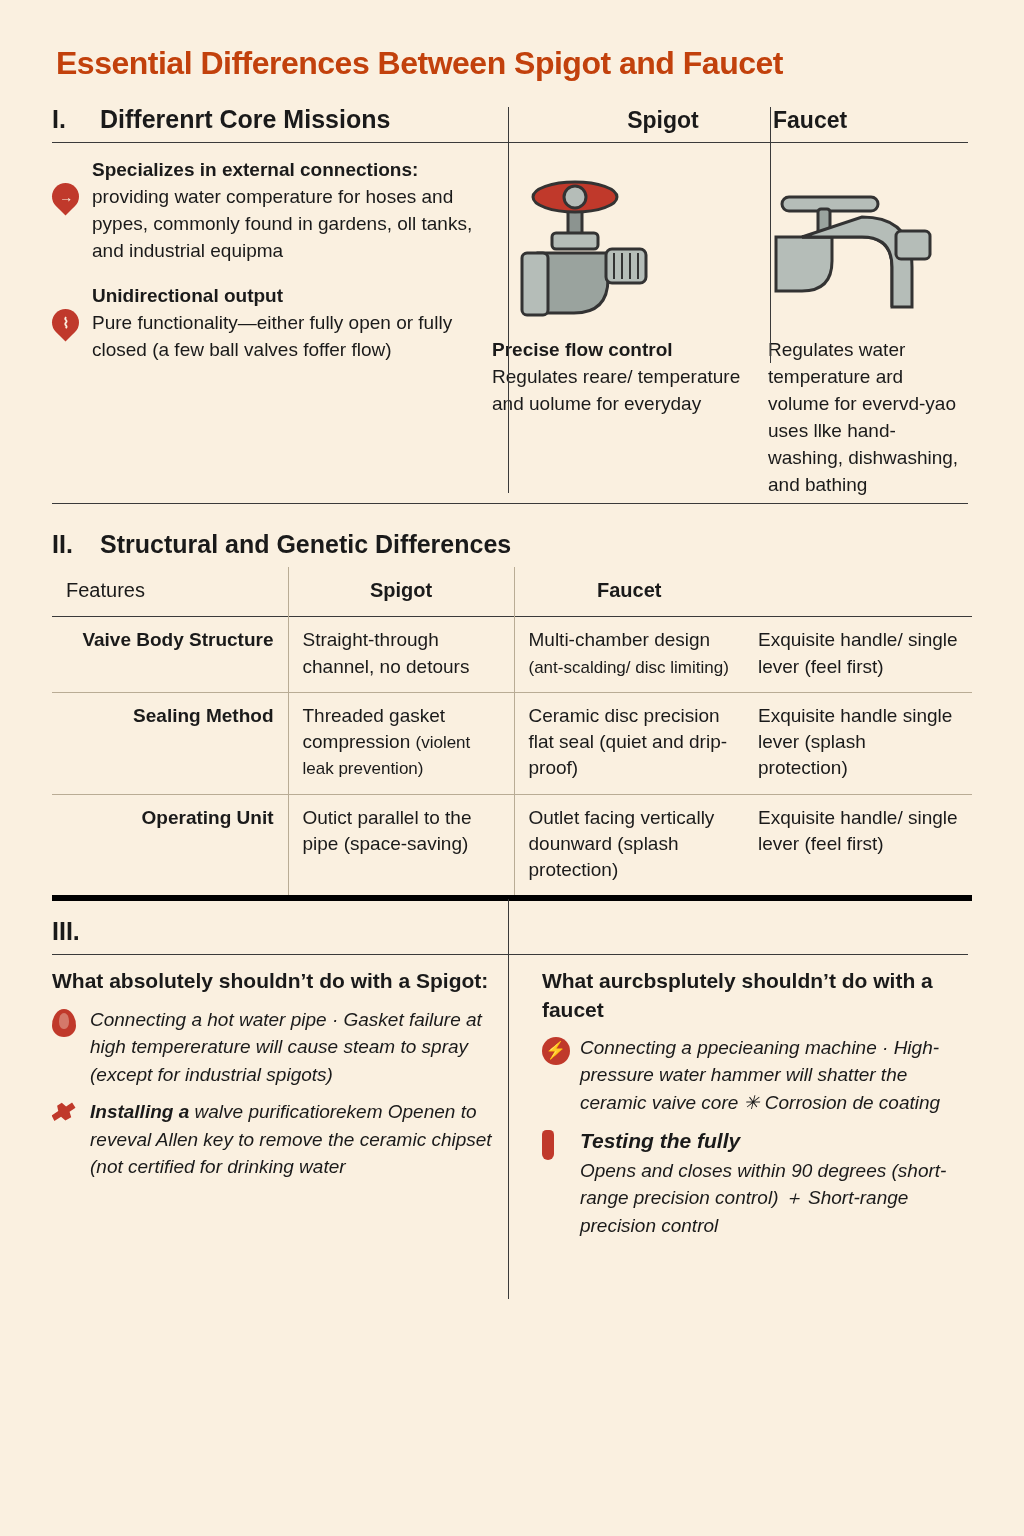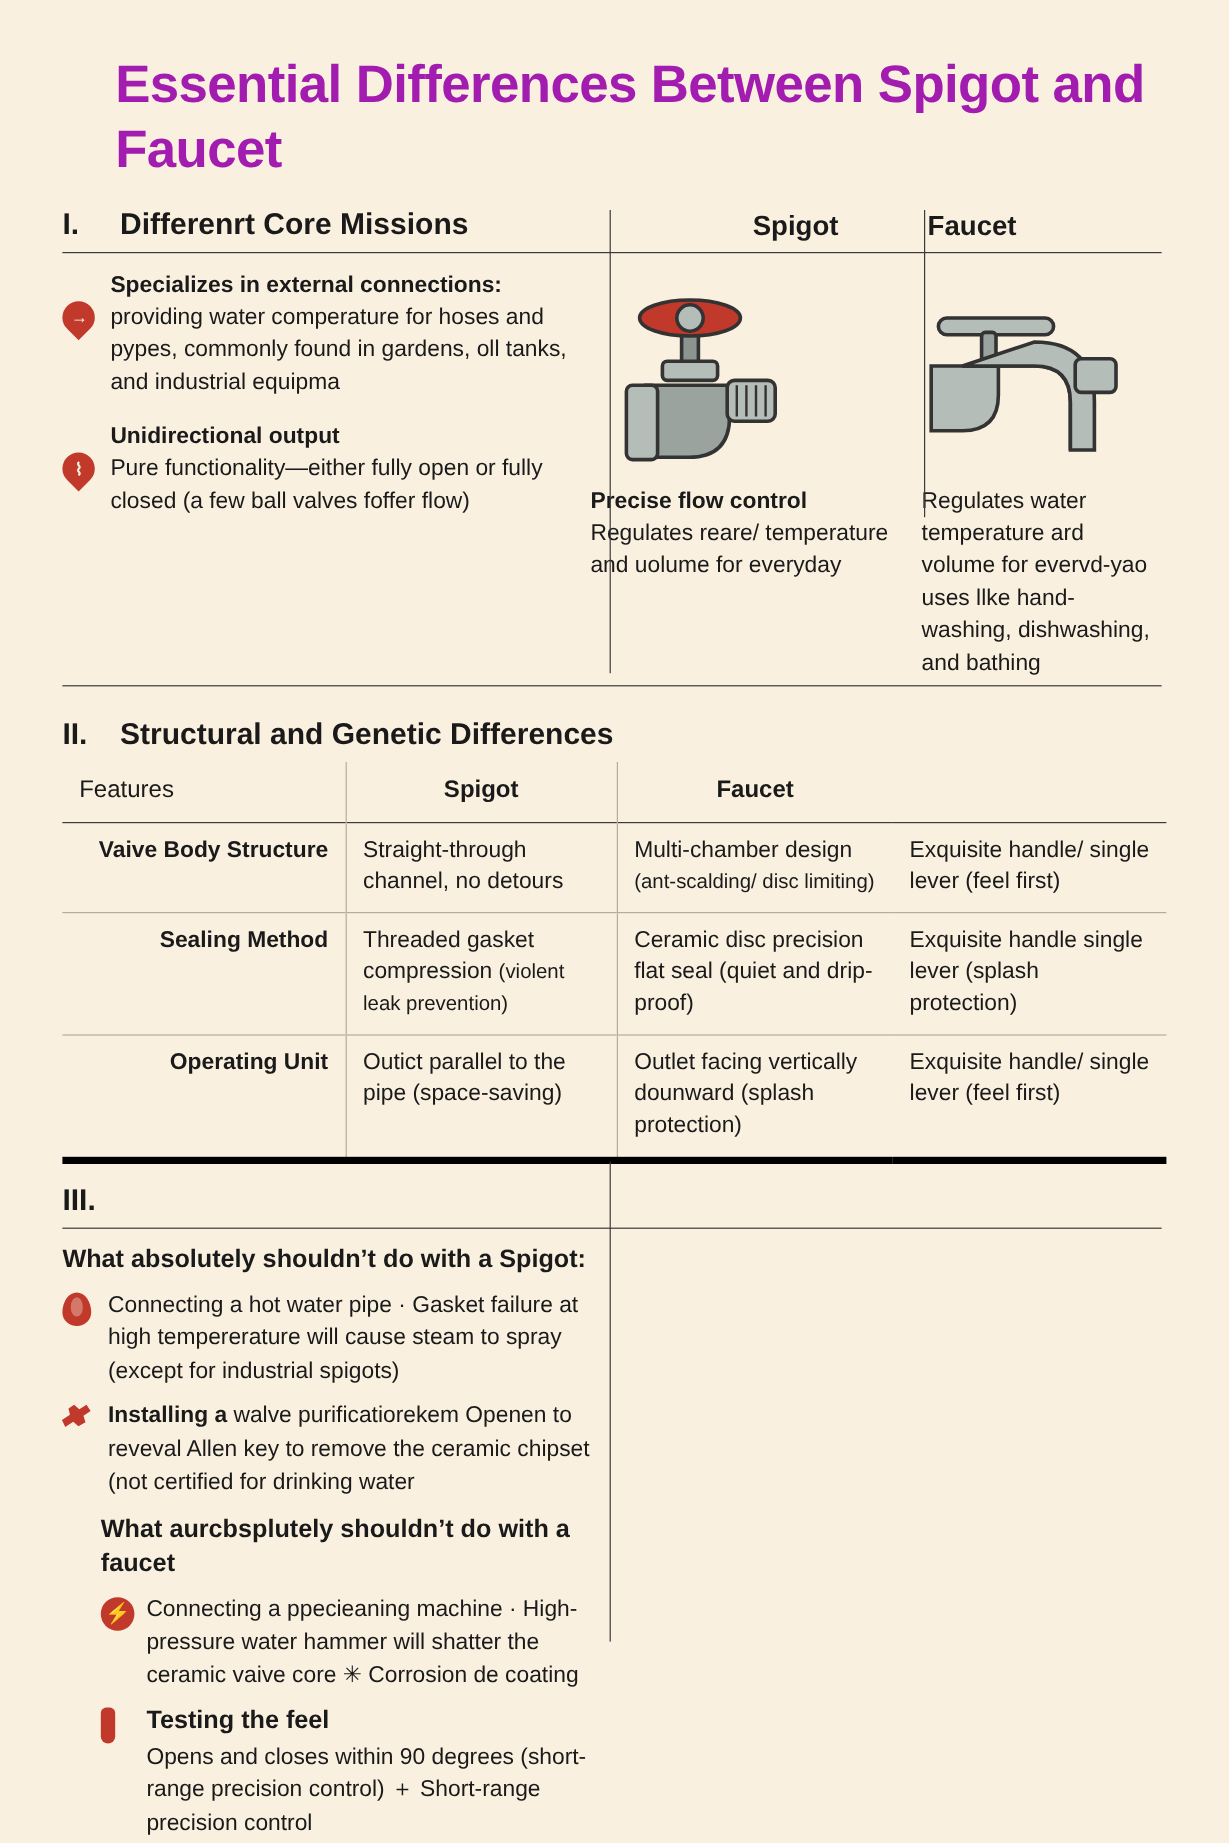--- a/index.html
+++ b/index.html
@@ -18,27 +18,26 @@
   .page {
     width: 1024px;
     height: 1536px;
     padding: 0;
     box-sizing: border-box;
     position: relative;
   }
 
   
   .title {
-    font-size: 44px;
+    font-size: 32px;
     font-weight: bold;
     line-height: 1.22;
     letter-spacing: -0.5px;
     padding: 44px 56px 0 56px;
-    color: #a21caf;
-    margin-left: 40px;
+    color: #c2410c;
   }
 
   
   .sec1-head {
     display: flex;
     align-items: flex-end;
     padding: 22px 56px 0 52px;
     position: relative;
   }
   .sec1-head .num {
@@ -176,28 +175,27 @@
     align-items: baseline;
     padding: 16px 56px 0 52px;
   }
   .sec3-head .num { font-size: 25px; font-weight: bold; width: 48px; }
   .sec3-head .txt { font-size: 25px; font-weight: bold; }
 
   .sec3-body {
     display: flex;
     padding: 0 56px 0 52px;
     position: relative;
-    flex-direction: column;
   }
   .taboo-col { width: 460px; box-sizing: border-box; padding-top: 12px; }
   .taboo-col.right { padding-left: 32px; width: 460px;}
   .taboo-title { font-size: 21px; font-weight: bold; line-height: 1.35; margin-bottom: 8px;}
   .taboo-item { display: flex; margin-top: 10px; }
   .taboo-ico { width: 38px; flex: 0 0 38px; padding-top: 3px; }
-  .taboo-txt { font-size: 19px; line-height: 1.45; }
+  .taboo-txt { font-size: 19px; line-height: 1.45; font-style: italic; }
 
   .ico-flame {
     width: 24px; height: 28px;
     background: #c0392b;
     border-radius: 50% 50% 50% 50% / 60% 60% 40% 40%;
     position: relative;
   }
   .ico-flame::after{
     content:"";
     position:absolute; left:7px; top:4px;
@@ -407,20 +405,20 @@
         <div class="taboo-ico">
             <div class="ico-bolt">⚡</div>
           </div>
         <div class="taboo-txt">Connecting a ppecieaning machine · High-pressure water hammer will shatter the ceramic vaive core ✳ Corrosion de coating</div>
       </div>
       <div class="taboo-item">
         <div class="taboo-ico">
             <div class="ico-thermo"></div>
           </div>
         <div class="taboo-txt">
-          <div class="taboo-title" style="margin-bottom:2px;">Testing the feel</div>
+          <div class="taboo-title" style="margin-bottom:2px;">Testing the fully</div>
           <div>Opens and closes within 90 degrees (short-range precision control) ＋ Short-range precision control</div>
         </div>
       </div>
     </div>
   </div>
 
 </div>
 
 </body></html>

